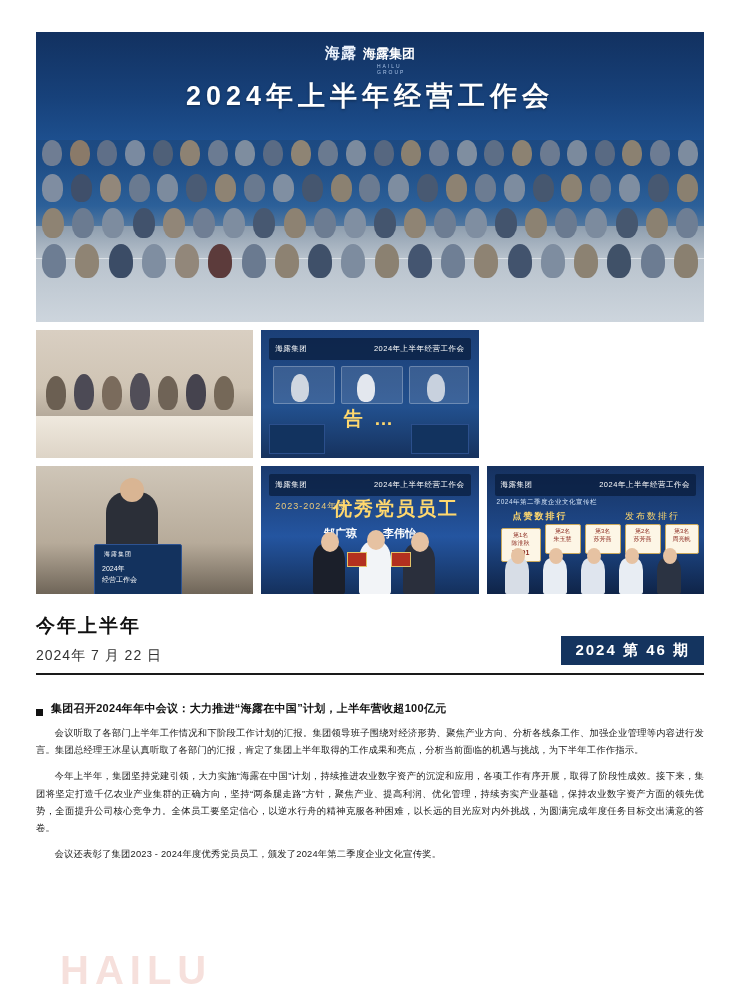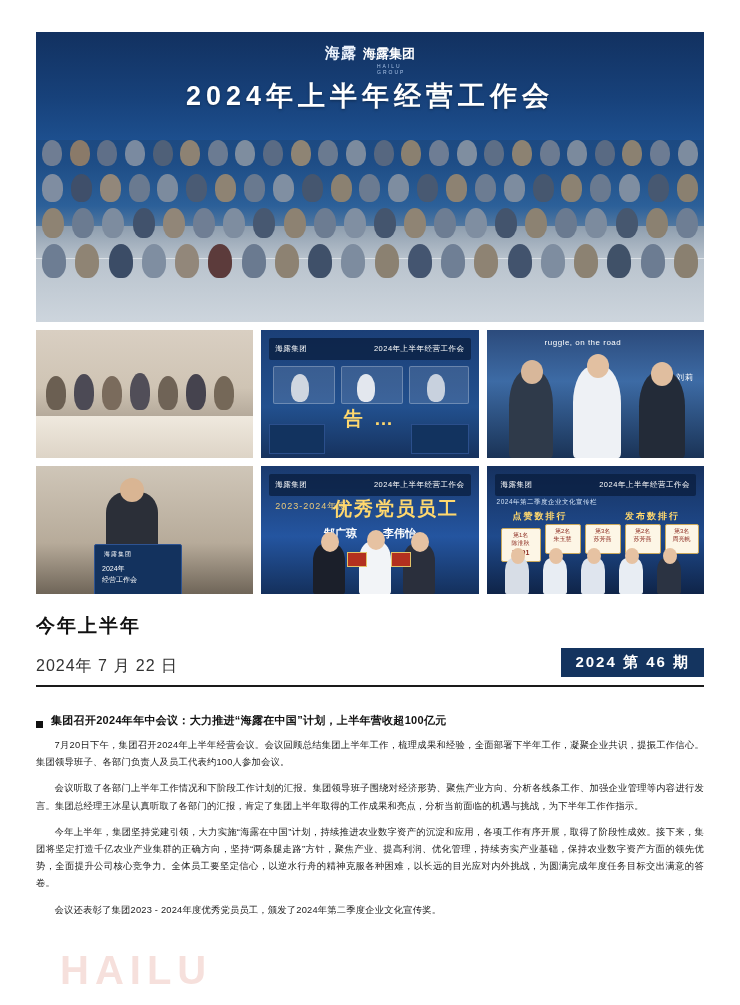--- a/index.html
+++ b/index.html
@@ -207,23 +207,23 @@
     padding-bottom: 8px;
   }
   .dept {
     font-size: 19px;
     font-weight: bold;
     letter-spacing: 2px;
     color: #111;
     line-height: 1.3;
   }
   .date {
-    font-size: 16px;
+    font-size: 14px;
     color: #333;
-    margin-top: 17px;
+    margin-top: 8px;
     letter-spacing: 1px;
   }
   .issue {
     background: #14345f;
     color: #fff;
     font-size: 15px;
     font-weight: bold;
     letter-spacing: 2px;
     padding: 5px 14px;
     white-space: nowrap;
@@ -407,30 +407,20 @@
         <div class="screenbox" style="left:80px;top:36px;width:60px;height:36px;"></div>
         <div class="screenbox" style="left:148px;top:36px;width:58px;height:36px;"></div>
         <div class="person" style="left:30px;top:44px;width:18px;height:28px;background:#cfd6e0"></div>
         <div class="person" style="left:96px;top:44px;width:18px;height:28px;background:#e3e7ee"></div>
         <div class="person" style="left:166px;top:44px;width:18px;height:28px;background:#c8d1de"></div>
         <div class="bigtext" style="top:76px;font-size:19px;letter-spacing:3px;">告 …</div>
         <div style="position:absolute;left:8px;top:94px;width:54px;height:28px;background:#12335f;border:1px solid #2b4f8c;"></div>
         <div style="position:absolute;left:150px;top:94px;width:56px;height:28px;background:#12335f;border:1px solid #2b4f8c;"></div>
       </div>
 
-      <div class="photo m3">
-        <div class="cap" style="left:58px;top:8px;font-size:8px;letter-spacing:.5px;">ruggle, on the road</div>
-        <div class="cap" style="right:10px;top:42px;font-size:8px;">刘莉</div>
-        <div class="person" style="left:22px;top:40px;width:44px;height:88px;background:#2f3a4a;border-radius:40% 40% 6% 6%"></div>
-        <div class="person" style="left:34px;top:30px;width:22px;height:24px;background:#d8b79a;border-radius:50%"></div>
-        <div class="person" style="left:86px;top:36px;width:48px;height:92px;background:#eef1f5;border-radius:40% 40% 6% 6%"></div>
-        <div class="person" style="left:100px;top:24px;width:22px;height:24px;background:#e2c0a1;border-radius:50%"></div>
-        <div class="person" style="left:152px;top:42px;width:46px;height:86px;background:#232b38;border-radius:40% 40% 6% 6%"></div>
-        <div class="person" style="left:164px;top:32px;width:22px;height:24px;background:#e0be9f;border-radius:50%"></div>
-      </div>
     </div>
 
     <div class="row3">
       <div class="photo m4">
         <div class="person" style="left:70px;top:26px;width:52px;height:58px;background:#2b2f38;border-radius:36% 36% 8% 8%"></div>
         <div class="person" style="left:84px;top:12px;width:24px;height:24px;background:#d9b593;border-radius:50%"></div>
         <div class="podium" style="left:58px;top:78px;width:86px;height:50px;background:#13325e;border-color:#2e5391;">
         </div>
         <div style="position:absolute;left:68px;top:84px;font-size:6px;color:#fff;letter-spacing:1px;">海露集团</div>
         <div style="position:absolute;left:66px;top:98px;font-size:7px;color:#fff;line-height:1.5;white-space:pre-line;">2024年
@@ -458,21 +448,21 @@
         <div style="position:absolute;left:130px;top:86px;width:18px;height:13px;background:#b3301f;border:1px solid #e3c36a"></div>
       </div>
 
       <div class="photo m6">
         <div class="banner">
           <span>海露集团</span>
           <span>2024年上半年经营工作会</span>
         </div>
         <div style="position:absolute;left:10px;top:32px;font-size:6.5px;color:#cfe0f5;letter-spacing:.5px;">2024年第二季度企业文化宣传栏</div>
         <div style="position:absolute;left:26px;top:44px;font-size:9px;color:#ffd86e;font-weight:bold;letter-spacing:2px;">点赞数排行</div>
-        <div style="position:absolute;right:24px;top:44px;font-size:9px;color:#ffd86e;font-weight:bold;letter-spacing:2px;">发布数排行</div>
+        <div style="position:absolute;right:24px;top:44px;font-size:9px;color:#ffd86e;font-weight:normal;letter-spacing:2px;">发布数排行</div>
 
         <div class="rankcard" style="left:14px;top:62px;width:40px;height:34px;">
           <div>第1名</div>
           <div>陈淮秋</div>
           <div style="font-size:7px;font-weight:bold">1,291</div>
         </div>
         <div class="rankcard" style="left:58px;top:58px;width:36px;height:30px;">
           <div>第2名</div>
           <div>朱玉慧</div>
         </div>
@@ -509,20 +499,19 @@
       <div class="date">2024年 7 月 22 日</div>
     </div>
     <div class="issue">2024 第 46 期</div>
   </div>
 
   <div class="article">
     <div class="headline">
       <span class="bullet"></span>
       <span>集团召开2024年年中会议：大力推进“海露在中国”计划，上半年营收超100亿元</span>
     </div>
-    <p>7月20日下午，集团召开2024年上半年经营会议。会议回顾总结集团上半年工作，梳理成果和经验，全面部署下半年工作，凝聚企业共识，提振工作信心。集团领导班子、各部门负责人及员工代表约100人参加会议。</p>
     <p>会议听取了各部门上半年工作情况和下阶段工作计划的汇报。集团领导班子围绕对经济形势、聚焦产业方向、分析各线条工作、加强企业管理等内容进行发言。集团总经理王冰星认真听取了各部门的汇报，肯定了集团上半年取得的工作成果和亮点，分析当前面临的机遇与挑战，为下半年工作作指示。</p>
     <p>今年上半年，集团坚持党建引领，大力实施“海露在中国”计划，持续推进农业数字资产的沉淀和应用，各项工作有序开展，取得了阶段性成效。接下来，集团将坚定打造千亿农业产业集群的正确方向，坚持“两条腿走路”方针，聚焦产业、提高利润、优化管理，持续夯实产业基础，保持农业数字资产方面的领先优势，全面提升公司核心竞争力。全体员工要坚定信心，以逆水行舟的精神克服各种困难，以长远的目光应对内外挑战，为圆满完成年度任务目标交出满意的答卷。</p>
     <p>会议还表彰了集团2023 - 2024年度优秀党员员工，颁发了2024年第二季度企业文化宣传奖。</p>
   </div>
 
   <div class="watermark">HAILU</div>
 </div>
 
 </body></html>

